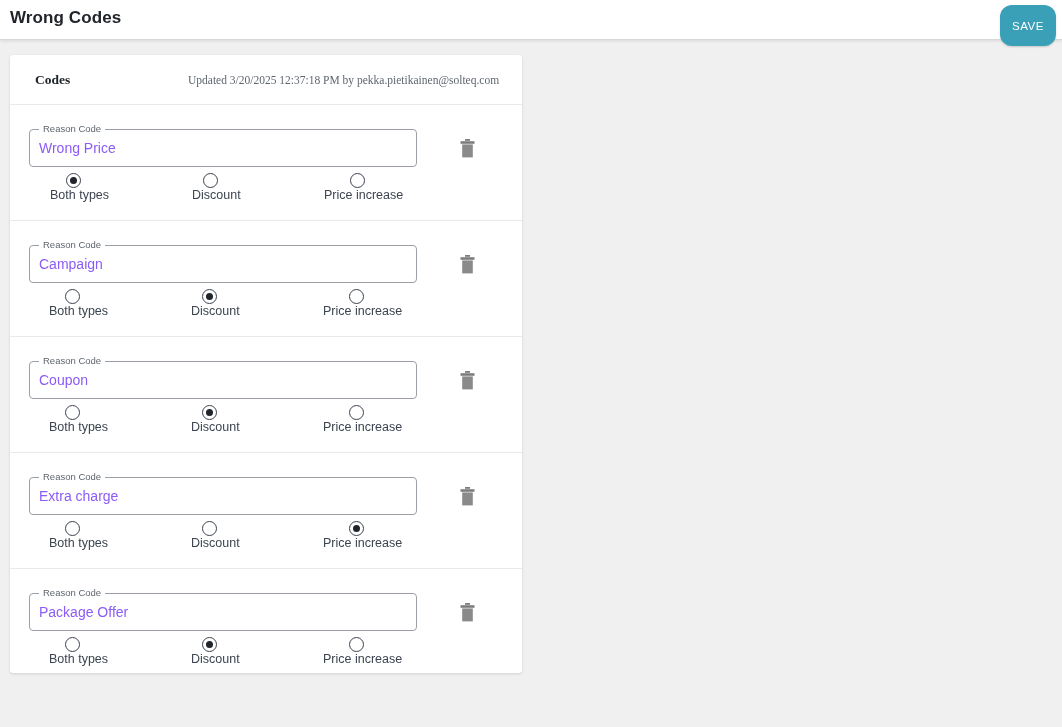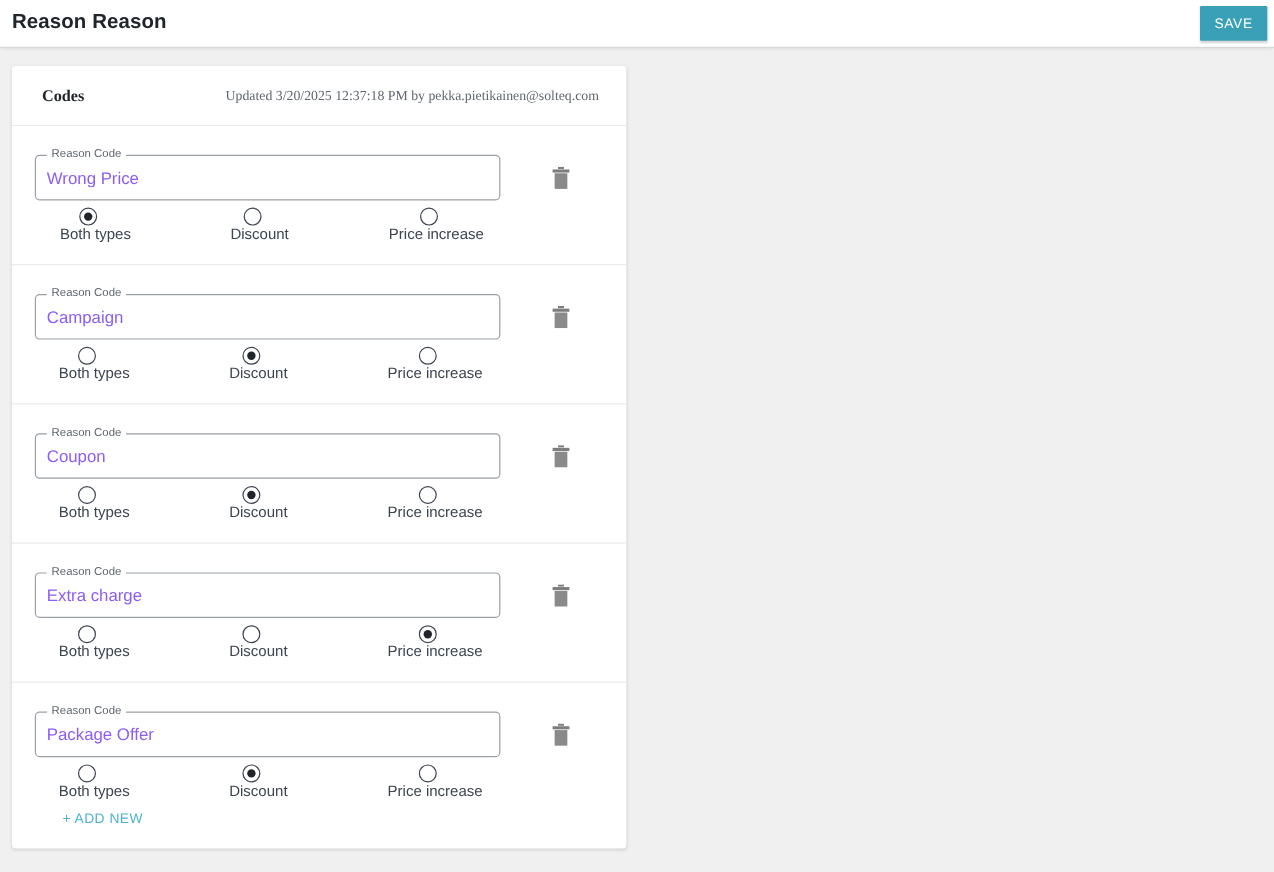--- a/index.html
+++ b/index.html
@@ -30,25 +30,25 @@
     left: 10px; top: 8px;
     font-size: 17px;
     font-weight: bold;
     color: #20242b;
     letter-spacing: 0.1px;
     white-space: nowrap;
   }
   #save-button {
     position: absolute;
     right: 6px; top: 5px;
-    width: 56px; height: 29px;
+    width: 56px; height: 41px;
     background: #3aa0b8;
     color: #ffffff;
     border: none;
-    border-radius: 1px;
+    border-radius: 12px;
     font-family: "Liberation Sans", sans-serif;
     font-size: 11.5px;
     letter-spacing: 0.5px;
     cursor: pointer;
     padding: 0;
     box-shadow: 0 1px 2px rgba(0,0,0,0.18);
   }
 
   
   #codes-card {
@@ -205,21 +205,21 @@
     background: none;
     border: none;
     padding: 0;
     font-family: "Liberation Sans", sans-serif;
   }
 </style>
 </head>
 <body>
 
 <div id="app-bar">
-  <div id="page-title">Reason Reason</div>
+  <div id="page-title">Wrong Codes</div>
   <button id="save-button">SAVE</button>
 </div>
 
 <div id="codes-card">
 
   <div id="card-header">
     <div id="card-title">Codes</div>
     <div id="card-updated">Updated 3/20/2025 12:37:18 PM by pekka.pietikainen@solteq.com</div>
   </div>
 
@@ -383,17 +383,14 @@
   </div>
 
   <div class="radio-opt p2">
     <span class="radio-circle"></span>
     <span class="radio-label">Price increase</span>
   </div>
 </div>
   </div>
 </div>
 
-  <div id="add-new-row">
-    <button id="add-new-link">+ ADD NEW</button>
-  </div>
 
 </div>
 
 </body></html>

